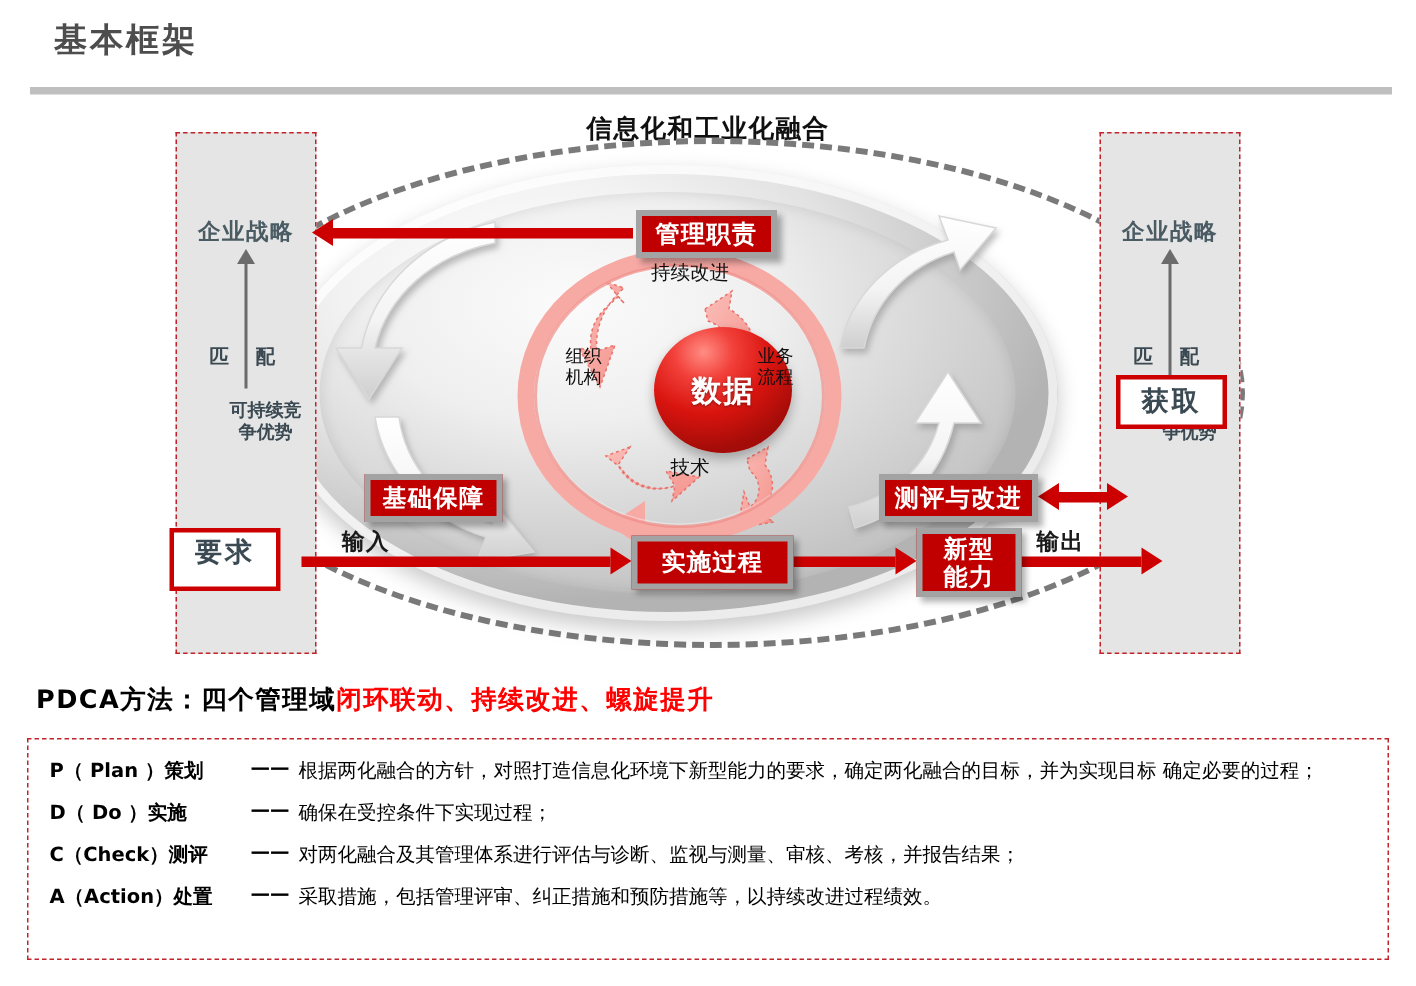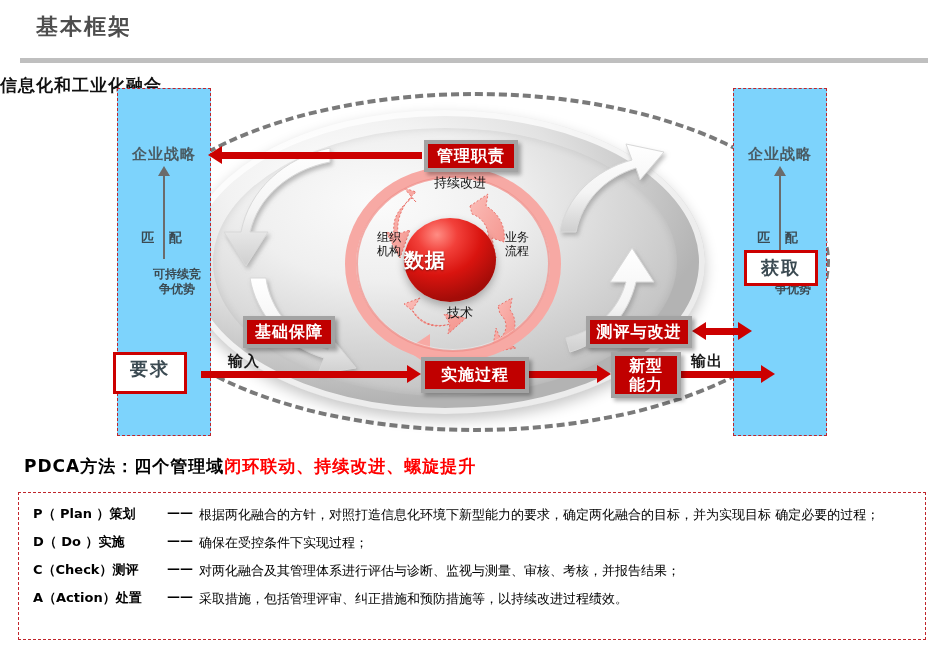--- a/index.html
+++ b/index.html
@@ -18,30 +18,31 @@
   #title-rule{
     position:absolute;left:20px;top:58px;width:908px;height:5px;
     background:#bfbfbf;
   }
 
   
   #diagram{
     position:absolute;left:0;top:66px;width:944px;height:370px;
   }
   #diagram-heading{
-    position:absolute;left:0;top:8px;width:944px;text-align:left;
+    position:absolute;left:0;top:8px;width:944px;text-align:center;
     font-size:17px;font-weight:bold;color:#101010;
     font-family:"DejaVu Serif","Liberation Serif",serif;
     letter-spacing:1px;
   }
 
   .side-panel{
     position:absolute;top:22px;width:94px;height:348px;
-    background:#7dd3fc;border:1px dashed #c0242b;
+    background:#e5e5e5;border:1px dashed #c0242b;
     box-sizing:border-box;
+    font-family:Liberation Mono, monospace;
   }
   #panel-left{left:117px;}
   #panel-right{left:733px;}
 
   .panel-strategy{
     position:absolute;left:0;top:56px;width:100%;text-align:center;
     font-size:15px;font-weight:bold;color:#4a5b63;letter-spacing:1px;
   }
   .panel-match{
     position:absolute;left:0;top:140px;width:100%;text-align:center;
@@ -98,25 +99,25 @@
     box-shadow:inset 0 0 0 2px rgba(255,255,255,.35);
   }
   #pink-ring-inner{
     position:absolute;left:356px;top:110px;width:194px;height:176px;
     border:2px solid #f08a84;border-radius:50%;box-sizing:border-box;
     opacity:.7;
   }
 
   
   #data-sphere{
-    position:absolute;left:404px;top:152px;width:92px;height:84px;
+    position:absolute;left:436px;top:152px;width:92px;height:84px;
     border-radius:50%;
     background:radial-gradient(ellipse 78% 78% at 36% 20%, #ff8d84 0%, #f2403a 28%, #d9140f 62%, #a30c08 100%);
     box-shadow:0 4px 8px rgba(0,0,0,.28);
-    display:flex;align-items:center;
+    display:flex;align-items:center;justify-content:center;
   }
   #data-sphere-label{
     font-size:20px;font-weight:bold;color:#ffffff;letter-spacing:1px;
     text-shadow:0 1px 2px rgba(0,0,0,.4);
   }
 
   
   .red-box{
     position:absolute;background:#c00000;color:#ffffff;
     font-size:16px;font-weight:bold;text-align:center;

